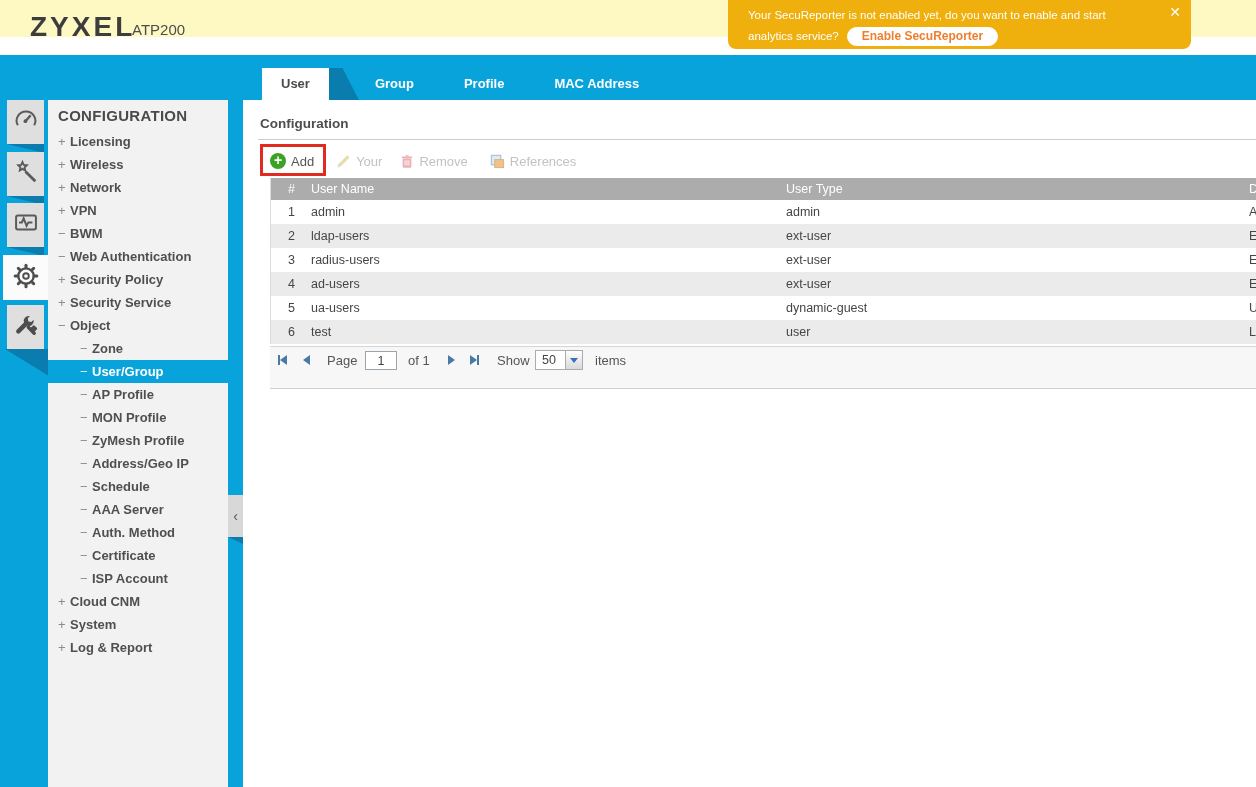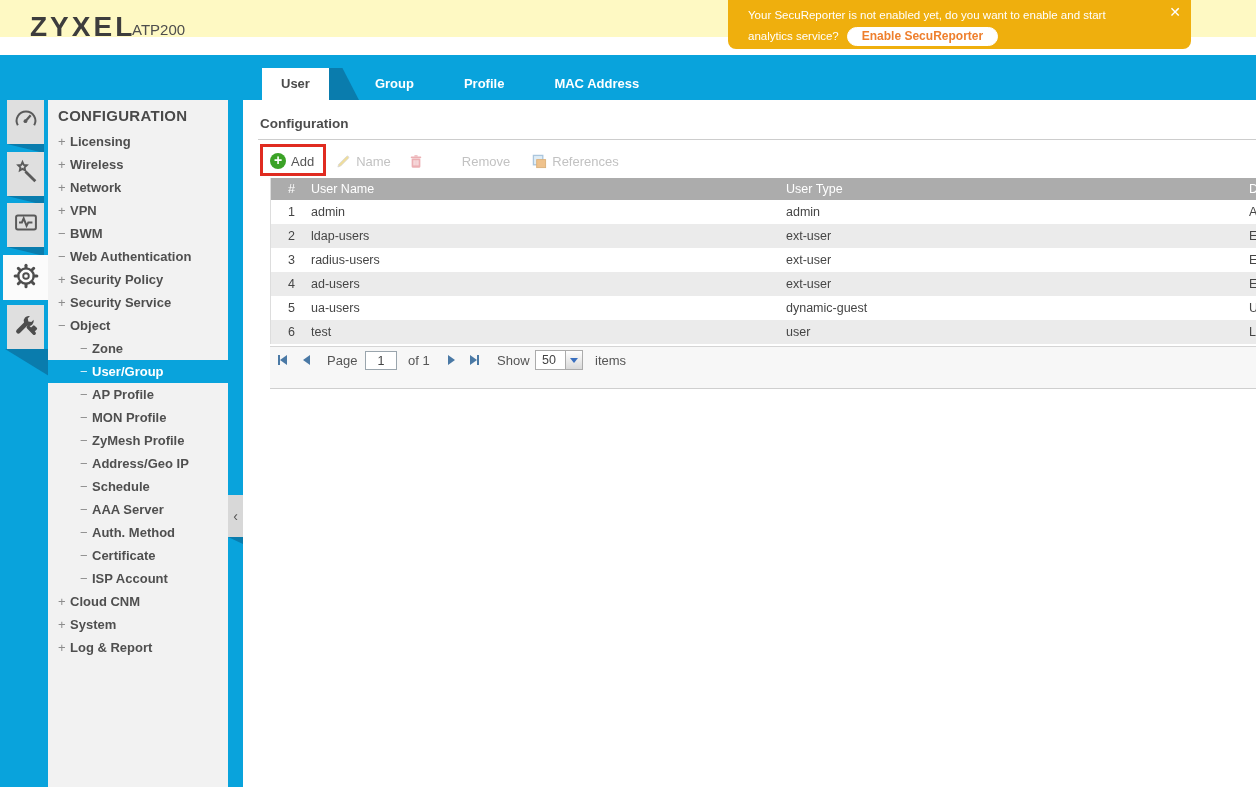--- a/index.html
+++ b/index.html
@@ -51,21 +51,21 @@
 
   
   .page-title { position:absolute; left:260px; top:116px; font-size:13.5px; font-weight:bold; color:#4d4d4d; }
   .title-rule { position:absolute; left:258px; right:0; top:139px; border-top:1px solid #CDCDCD; }
 
   .toolbar { position:absolute; left:270px; top:149px; height:24px; display:flex; align-items:center; font-size:13px; }
   .tb-btn { display:flex; align-items:center; cursor:pointer; color:#555; }
   .tb-btn .ico { margin-right:5px; display:flex; }
   .tb-btn.disabled { color:#C2C2C2; cursor:default; }
   .tb-btn.disabled .ico { opacity:.65; }
-  .gap-a { margin-right:22px; } .gap-b { margin-right:18px; } .gap-c { margin-right:22px;gap:34px; }
+  .gap-a { margin-right:22px; } .gap-b { margin-right:18px; } .gap-c { margin-right:22px; }
 
   .add-circle { width:16px; height:16px; border-radius:50%; background:#3BA226; color:#fff; font-size:14px; font-weight:bold; line-height:15px; text-align:center; }
 
   .annotation-box { position:absolute; left:260px; top:144px; width:66px; height:32px; border:3px solid #E02B20; z-index:5; pointer-events:none; }
 
   
   .table { position:absolute; left:270px; top:178px; right:0; border-left:1px solid #DDD; }
   .thead { position:relative; height:22px; background:#ACACAC; color:#fff; font-size:12.5px; line-height:22px; }
   .trow { position:relative; height:24px; font-size:12.5px; color:#454545; line-height:24px; cursor:pointer; }
   .trow.alt { background:#EBEBEB; }
@@ -209,21 +209,21 @@
           <span class="add-circle">+</span>
         </span>
       <span>Add</span>
     </div>
     <div class="tb-btn disabled gap-b">
       <span class="ico">
           <svg viewBox="0 0 16 16" width="15" height="15">
             <path d="M2 13.8 L3 10.8 L11.2 2.6 a1.4 1.4 0 0 1 2 2 L5 12.8 z" fill="#E8CB66" stroke="#BFBFBF" stroke-width=".8"></path>
           </svg>
         </span>
-      <span>Name</span>
+      <span>Your</span>
     </div>
     <div class="tb-btn disabled gap-c">
       <span class="ico">
           <svg viewBox="0 0 16 16" width="14" height="15">
             <rect x="3" y="4.5" width="10" height="10.5" rx="1.2" fill="#E2868D"></rect>
             <rect x="2" y="2.4" width="12" height="1.8" rx=".9" fill="#E2868D"></rect>
             <rect x="6" y=".8" width="4" height="1.6" rx=".8" fill="#E2868D"></rect>
             <g stroke="#fff" stroke-width="1">
               <path d="M5.8 6.5v6"></path>
               <path d="M8 6.5v6"></path>

